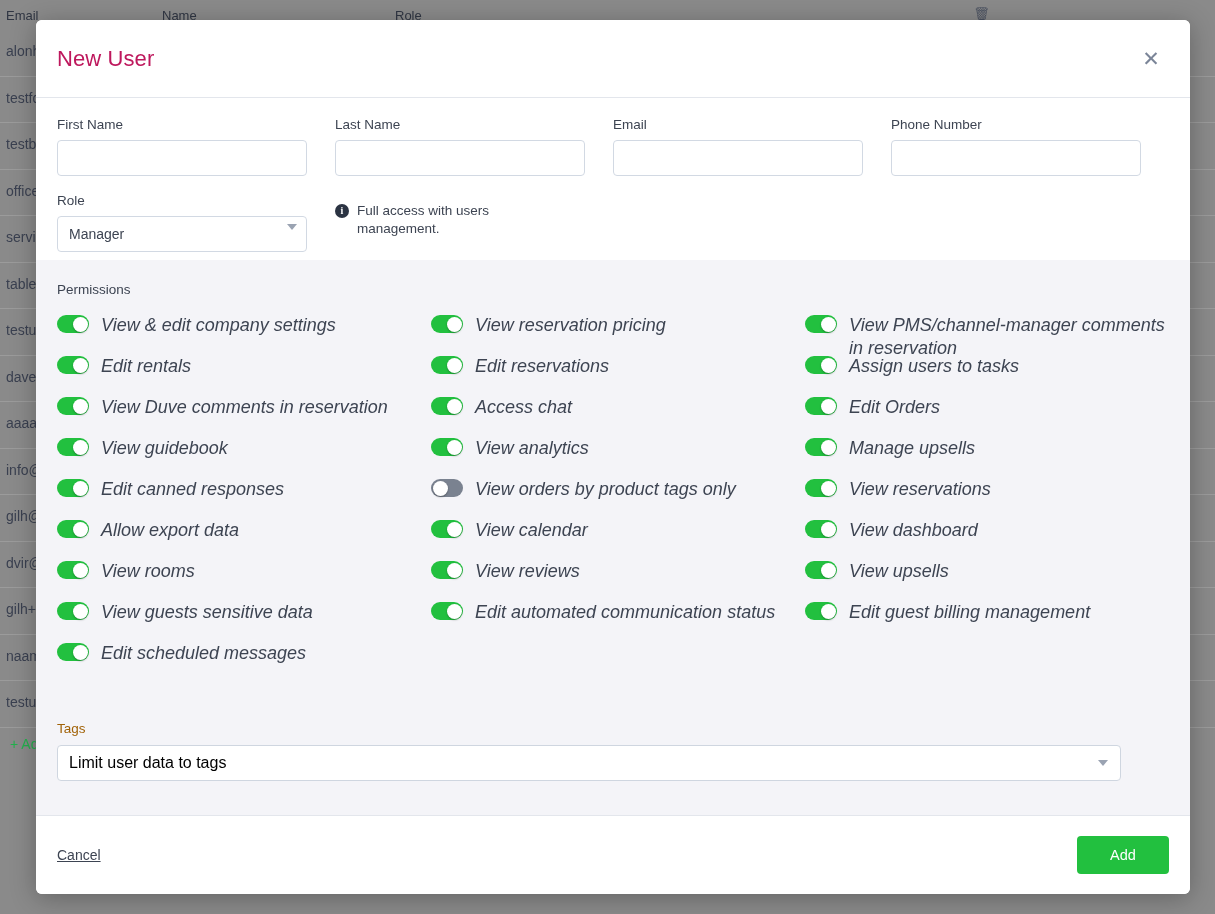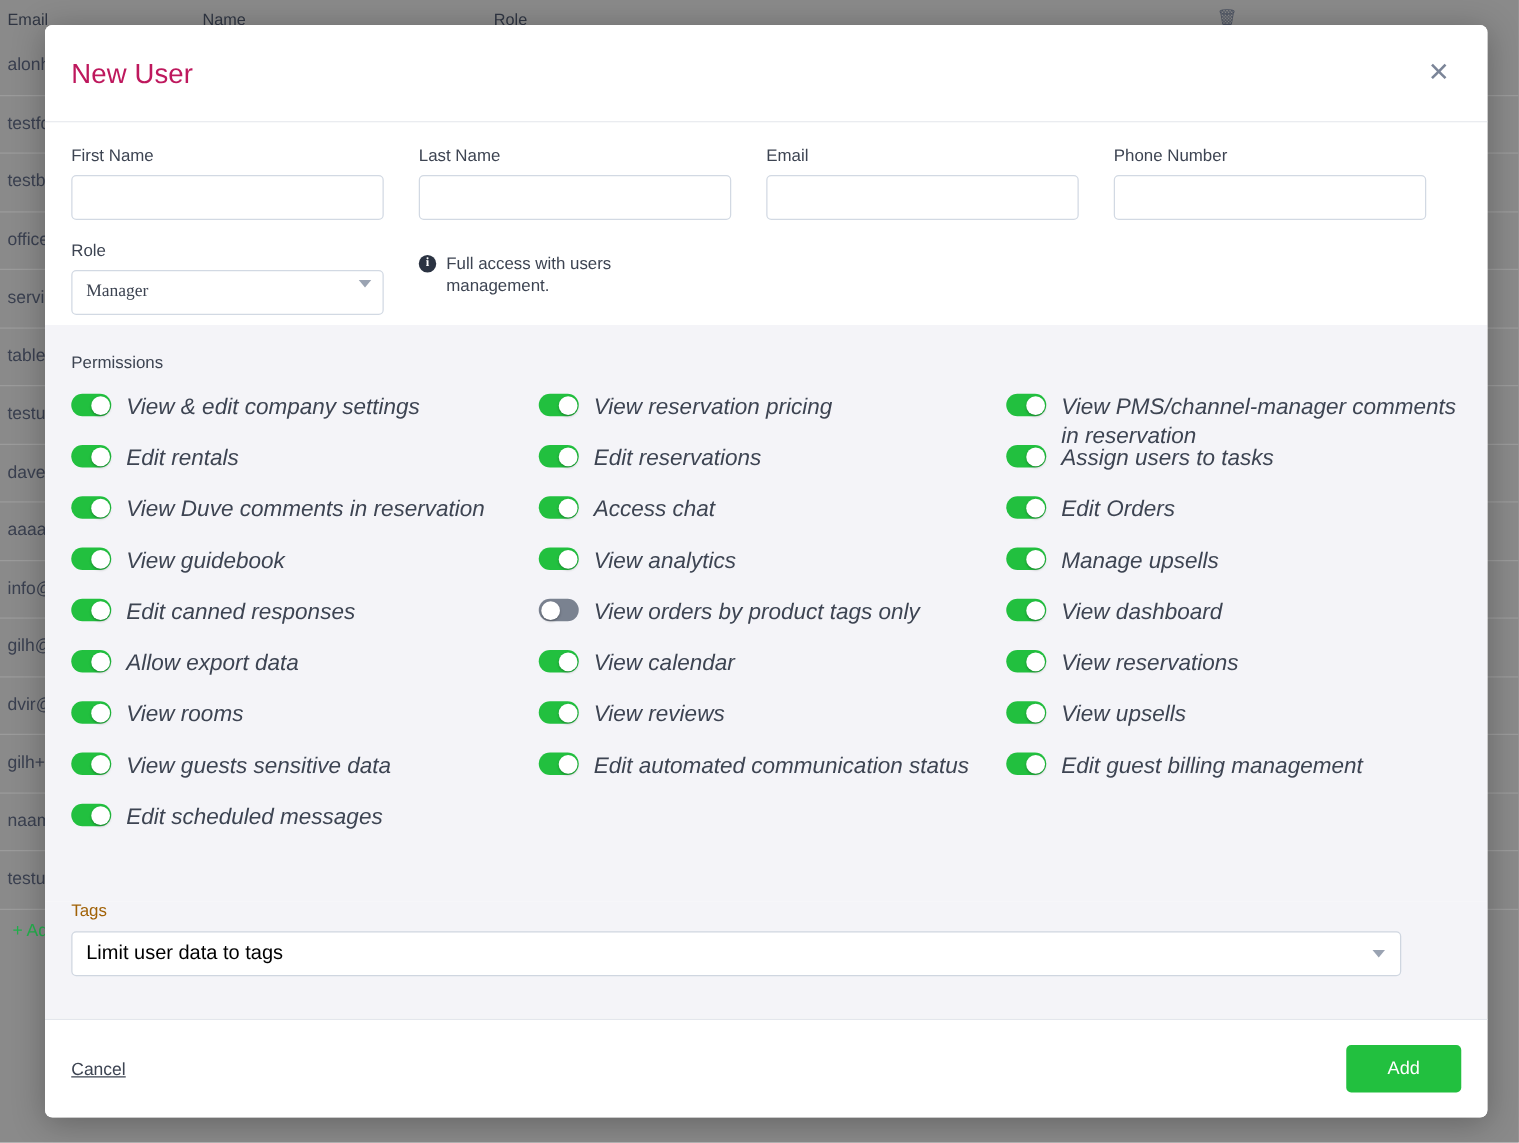--- a/index.html
+++ b/index.html
@@ -148,21 +148,20 @@
   .role-row {
     display: flex;
     align-items: flex-start;
     margin-top: 17px;
   }
   .role-block { width: 250px; flex: 0 0 250px; }
   .select-wrap {
     position: relative;
     width: 250px;
     height: 22px;
-    font-family: Liberation Serif, serif;
   }
   .select-box {
     width: 250px;
     height: 36px;
     border: 1px solid #d2d9e3;
     border-radius: 4px;
     background: #fff;
     display: flex;
     align-items: center;
     padding: 0 30px 0 11px;
@@ -571,27 +570,27 @@
           <div class="perm-item">
             <div class="toggle on">
               <div class="knob"></div>
             </div>
             <span class="perm-label">Manage upsells</span>
           </div>
           <div class="perm-item">
             <div class="toggle on">
               <div class="knob"></div>
             </div>
+            <span class="perm-label">View reservations</span>
+          </div>
+          <div class="perm-item">
+            <div class="toggle on">
+              <div class="knob"></div>
+            </div>
             <span class="perm-label">View dashboard</span>
-          </div>
-          <div class="perm-item">
-            <div class="toggle on">
-              <div class="knob"></div>
-            </div>
-            <span class="perm-label">View reservations</span>
           </div>
           <div class="perm-item">
             <div class="toggle on">
               <div class="knob"></div>
             </div>
             <span class="perm-label">View upsells</span>
           </div>
           <div class="perm-item">
             <div class="toggle on">
               <div class="knob"></div>

